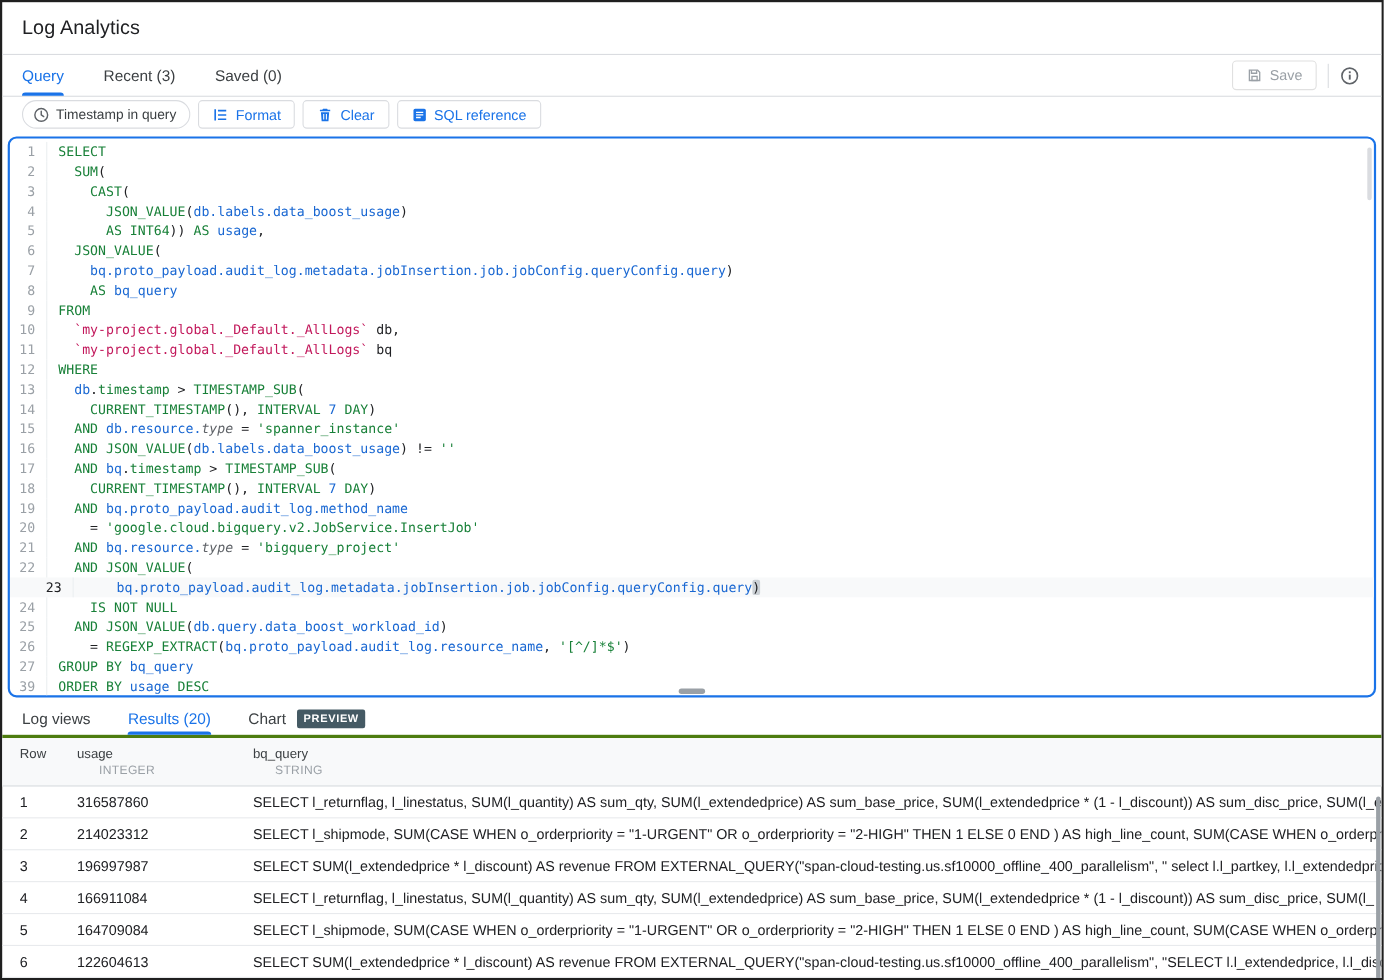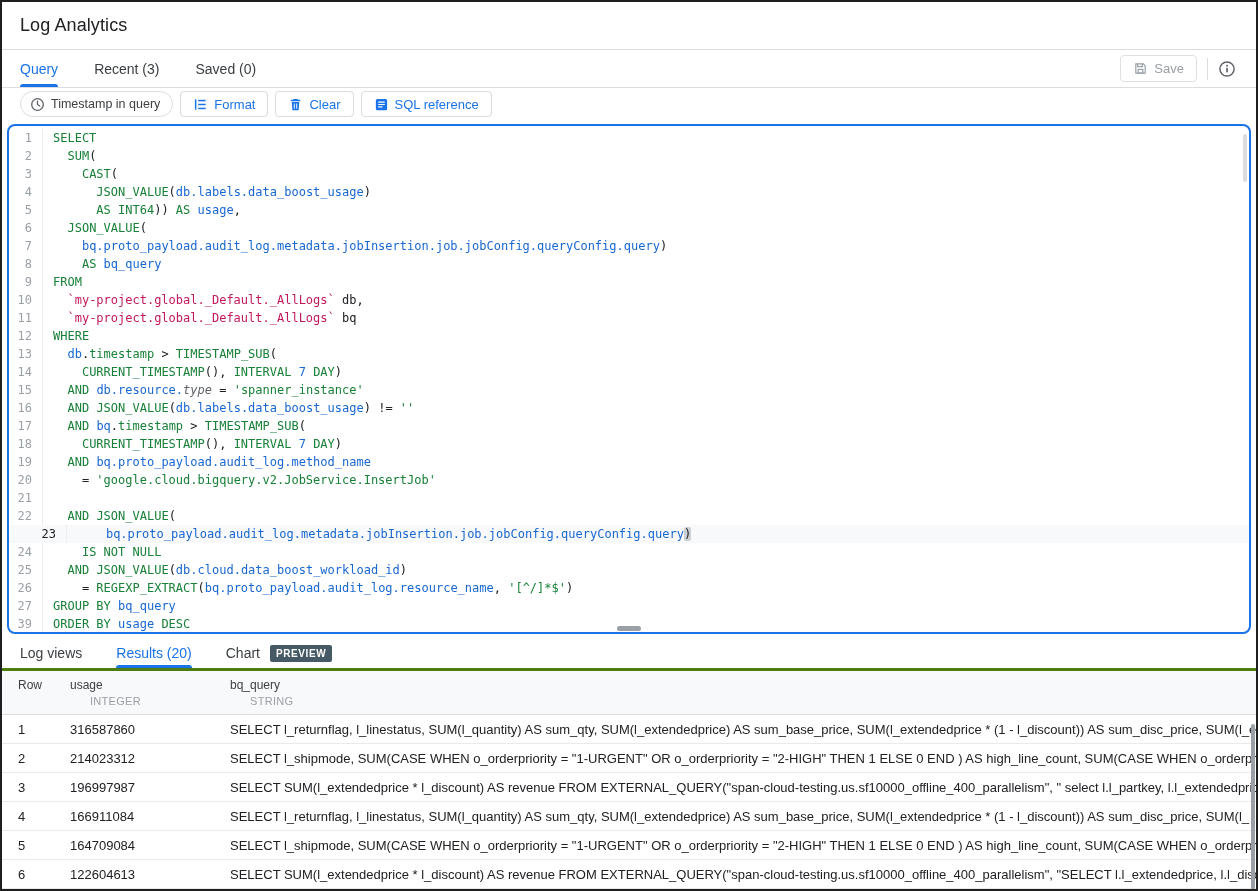--- a/index.html
+++ b/index.html
@@ -163,25 +163,25 @@
         <div class="code-line"><span class="ln">11</span><span class="code"><span class="tk-pl">  </span><span class="tk-ref">`my-project.global._Default._AllLogs`</span><span class="tk-pl"> bq</span></span></div>
         <div class="code-line"><span class="ln">12</span><span class="code"><span class="tk-kw">WHERE</span></span></div>
         <div class="code-line"><span class="ln">13</span><span class="code"><span class="tk-pl">  </span><span class="tk-id">db</span><span class="tk-pl">.</span><span class="tk-kw">timestamp</span><span class="tk-pl"> &gt; </span><span class="tk-kw">TIMESTAMP_SUB</span><span class="tk-pl">(</span></span></div>
         <div class="code-line"><span class="ln">14</span><span class="code"><span class="tk-pl">    </span><span class="tk-kw">CURRENT_TIMESTAMP</span><span class="tk-pl">(), </span><span class="tk-kw">INTERVAL</span><span class="tk-pl"> </span><span class="tk-num">7</span><span class="tk-pl"> </span><span class="tk-kw">DAY</span><span class="tk-pl">)</span></span></div>
         <div class="code-line"><span class="ln">15</span><span class="code"><span class="tk-pl">  </span><span class="tk-kw">AND</span><span class="tk-pl"> </span><span class="tk-id">db.resource.</span><span class="tk-ty">type</span><span class="tk-pl"> = </span><span class="tk-str">'spanner_instance'</span></span></div>
         <div class="code-line"><span class="ln">16</span><span class="code"><span class="tk-pl">  </span><span class="tk-kw">AND</span><span class="tk-pl"> </span><span class="tk-kw">JSON_VALUE</span><span class="tk-pl">(</span><span class="tk-id">db.labels.data_boost_usage</span><span class="tk-pl">) != </span><span class="tk-str">''</span></span></div>
         <div class="code-line"><span class="ln">17</span><span class="code"><span class="tk-pl">  </span><span class="tk-kw">AND</span><span class="tk-pl"> </span><span class="tk-id">bq</span><span class="tk-pl">.</span><span class="tk-kw">timestamp</span><span class="tk-pl"> &gt; </span><span class="tk-kw">TIMESTAMP_SUB</span><span class="tk-pl">(</span></span></div>
         <div class="code-line"><span class="ln">18</span><span class="code"><span class="tk-pl">    </span><span class="tk-kw">CURRENT_TIMESTAMP</span><span class="tk-pl">(), </span><span class="tk-kw">INTERVAL</span><span class="tk-pl"> </span><span class="tk-num">7</span><span class="tk-pl"> </span><span class="tk-kw">DAY</span><span class="tk-pl">)</span></span></div>
         <div class="code-line"><span class="ln">19</span><span class="code"><span class="tk-pl">  </span><span class="tk-kw">AND</span><span class="tk-pl"> </span><span class="tk-id">bq.proto_payload.audit_log.method_name</span></span></div>
         <div class="code-line"><span class="ln">20</span><span class="code"><span class="tk-pl">    = </span><span class="tk-str">'google.cloud.bigquery.v2.JobService.InsertJob'</span></span></div>
-        <div class="code-line"><span class="ln">21</span></div>
+        <div class="code-line"><span class="ln">21</span><span class="code"><span class="tk-pl">  </span><span class="tk-kw">AND</span><span class="tk-pl"> </span><span class="tk-id">bq.resource.</span><span class="tk-ty">type</span><span class="tk-pl"> = </span><span class="tk-str">'bigquery_project'</span></span></div>
         <div class="code-line"><span class="ln">22</span><span class="code"><span class="tk-pl">  </span><span class="tk-kw">AND</span><span class="tk-pl"> </span><span class="tk-kw">JSON_VALUE</span><span class="tk-pl">(</span></span></div>
         <div class="code-line active"><span class="ln">23</span><span class="code"><span class="tk-pl">    </span><span class="tk-id">bq.proto_payload.audit_log.metadata.jobInsertion.job.jobConfig.queryConfig.query</span><span class="tk-hl">)</span></span></div>
         <div class="code-line"><span class="ln">24</span><span class="code"><span class="tk-pl">    </span><span class="tk-kw">IS NOT NULL</span></span></div>
-        <div class="code-line"><span class="ln">25</span><span class="code"><span class="tk-pl">  </span><span class="tk-kw">AND</span><span class="tk-pl"> </span><span class="tk-kw">JSON_VALUE</span><span class="tk-pl">(</span><span class="tk-id">db.cloud.data_boost_workload_id</span><span class="tk-pl">)</span></span></div>
+        <div class="code-line"><span class="ln">25</span><span class="code"><span class="tk-pl">  </span><span class="tk-kw">AND</span><span class="tk-pl"> </span><span class="tk-kw">JSON_VALUE</span><span class="tk-pl">(</span><span class="tk-id">db.query.data_boost_workload_id</span><span class="tk-pl">)</span></span></div>
         <div class="code-line"><span class="ln">26</span><span class="code"><span class="tk-pl">    = </span><span class="tk-kw">REGEXP_EXTRACT</span><span class="tk-pl">(</span><span class="tk-id">bq.proto_payload.audit_log.resource_name</span><span class="tk-pl">, </span><span class="tk-str">'[^/]*$'</span><span class="tk-pl">)</span></span></div>
         <div class="code-line"><span class="ln">27</span><span class="code"><span class="tk-kw">GROUP BY</span><span class="tk-pl"> </span><span class="tk-id">bq_query</span></span></div>
         <div class="code-line"><span class="ln">39</span><span class="code"><span class="tk-kw">ORDER BY</span><span class="tk-pl"> </span><span class="tk-id">usage</span><span class="tk-pl"> </span><span class="tk-kw">DESC</span></span></div>
       </div>
     <div class="v-thumb"></div>
     <div class="h-thumb"></div>
   </div>
 
   <div class="res-tabbar">
     <div class="res-tab">Log views</div>

